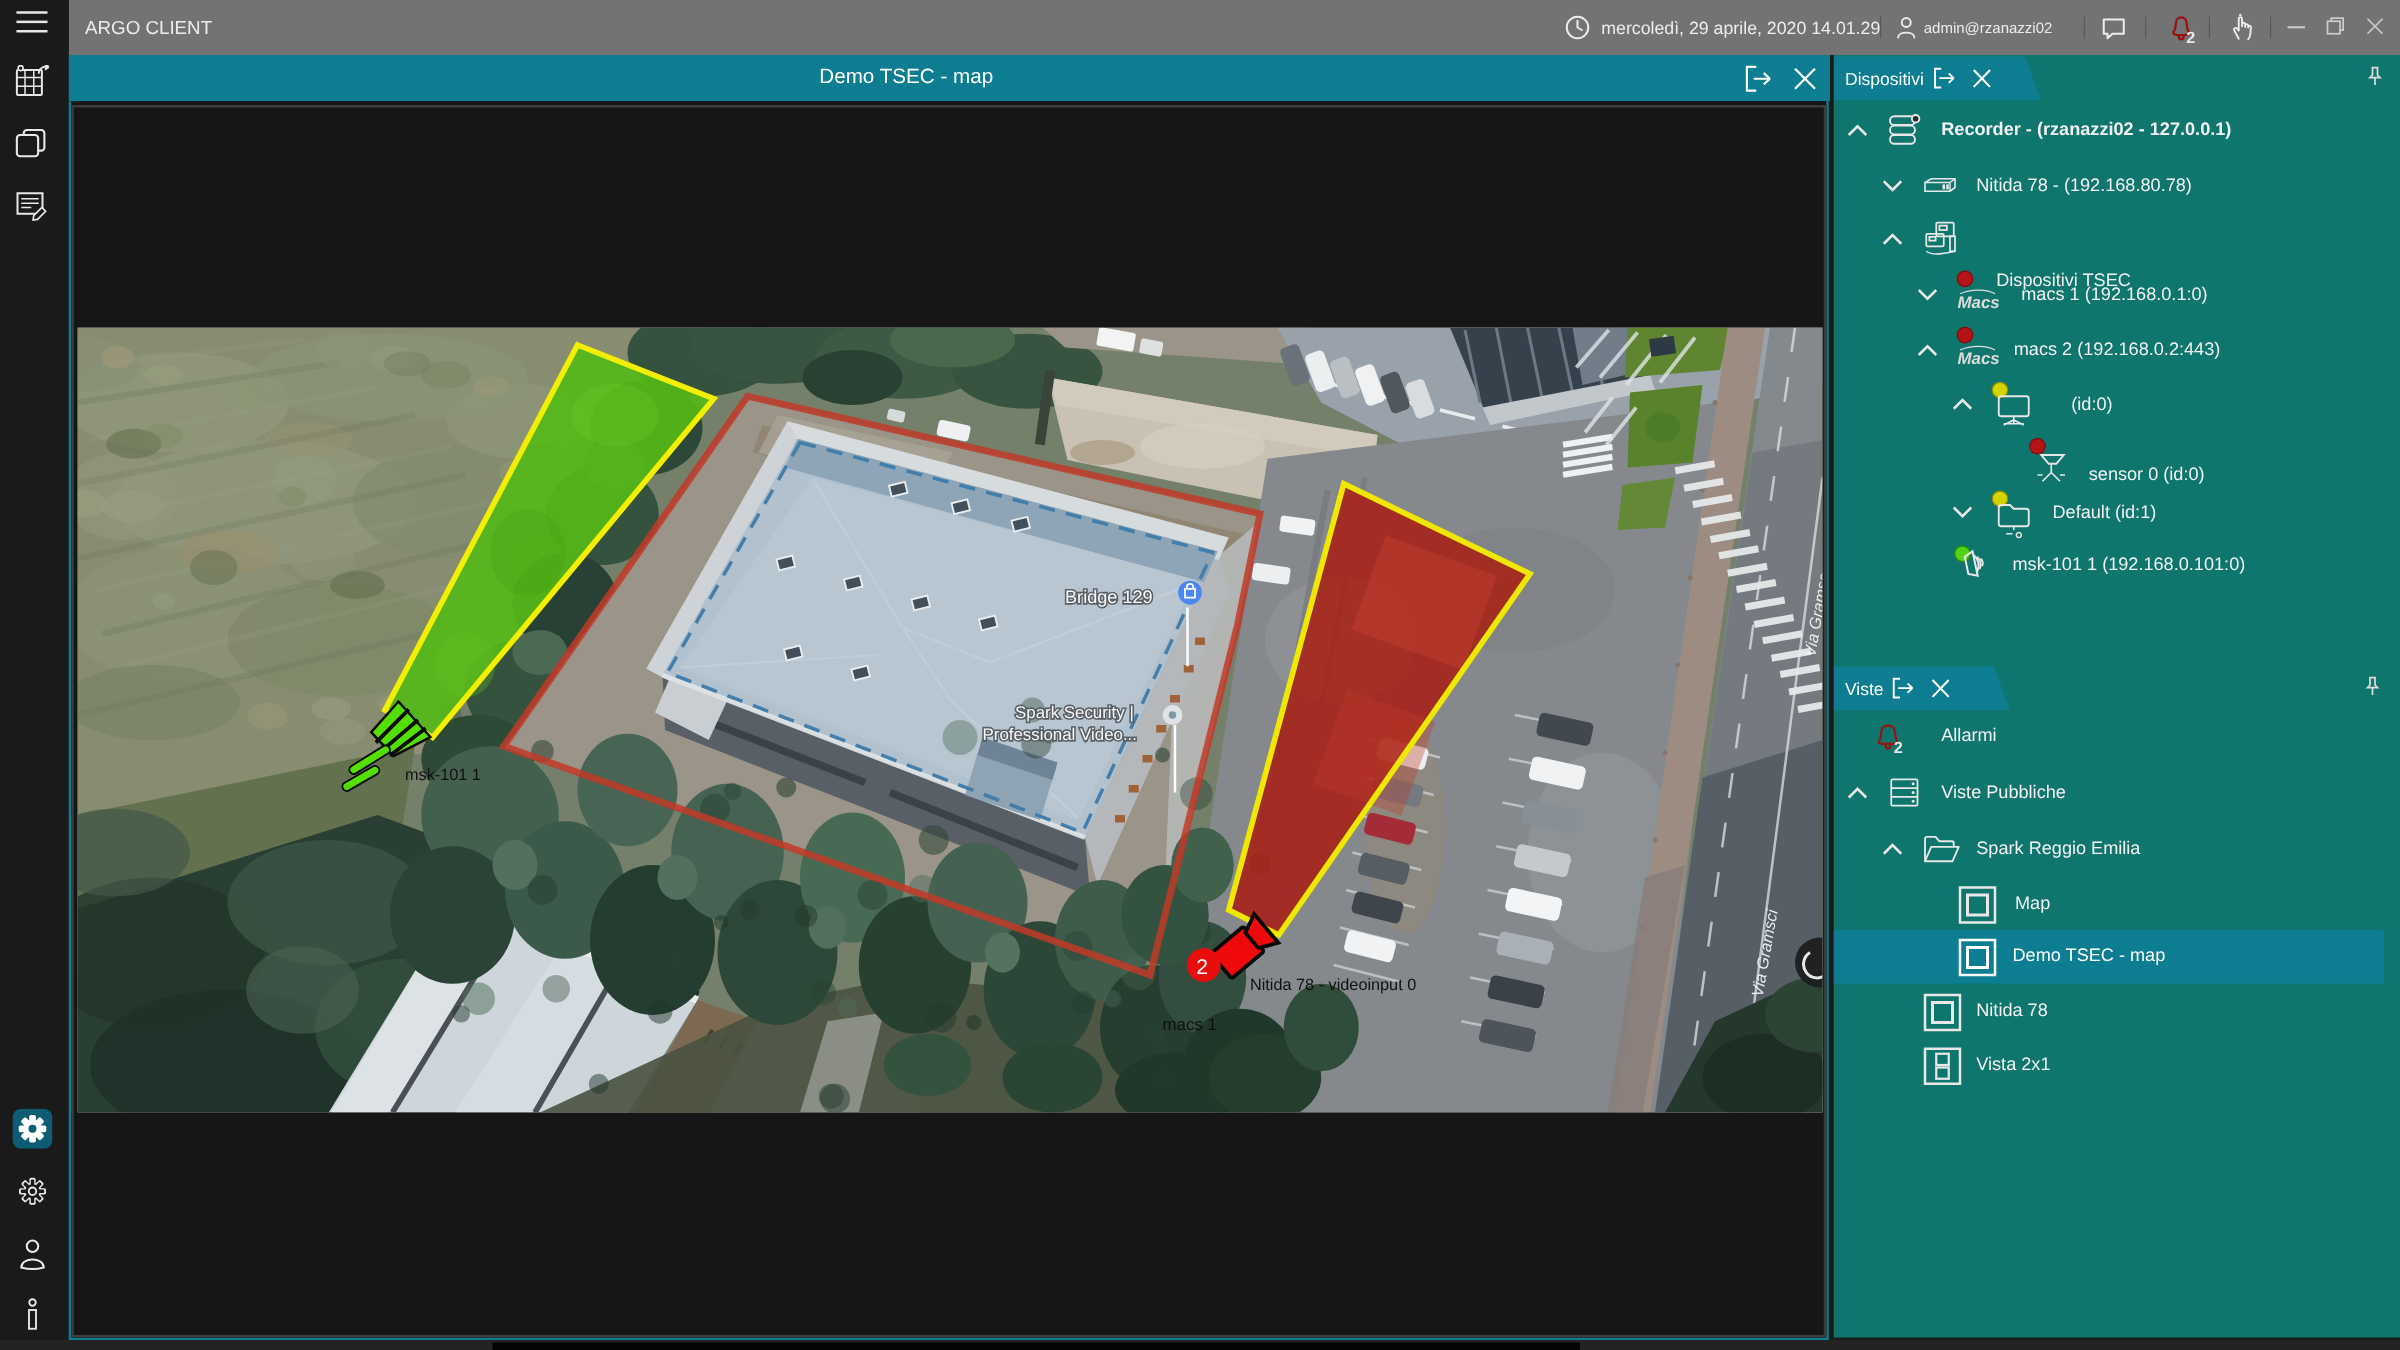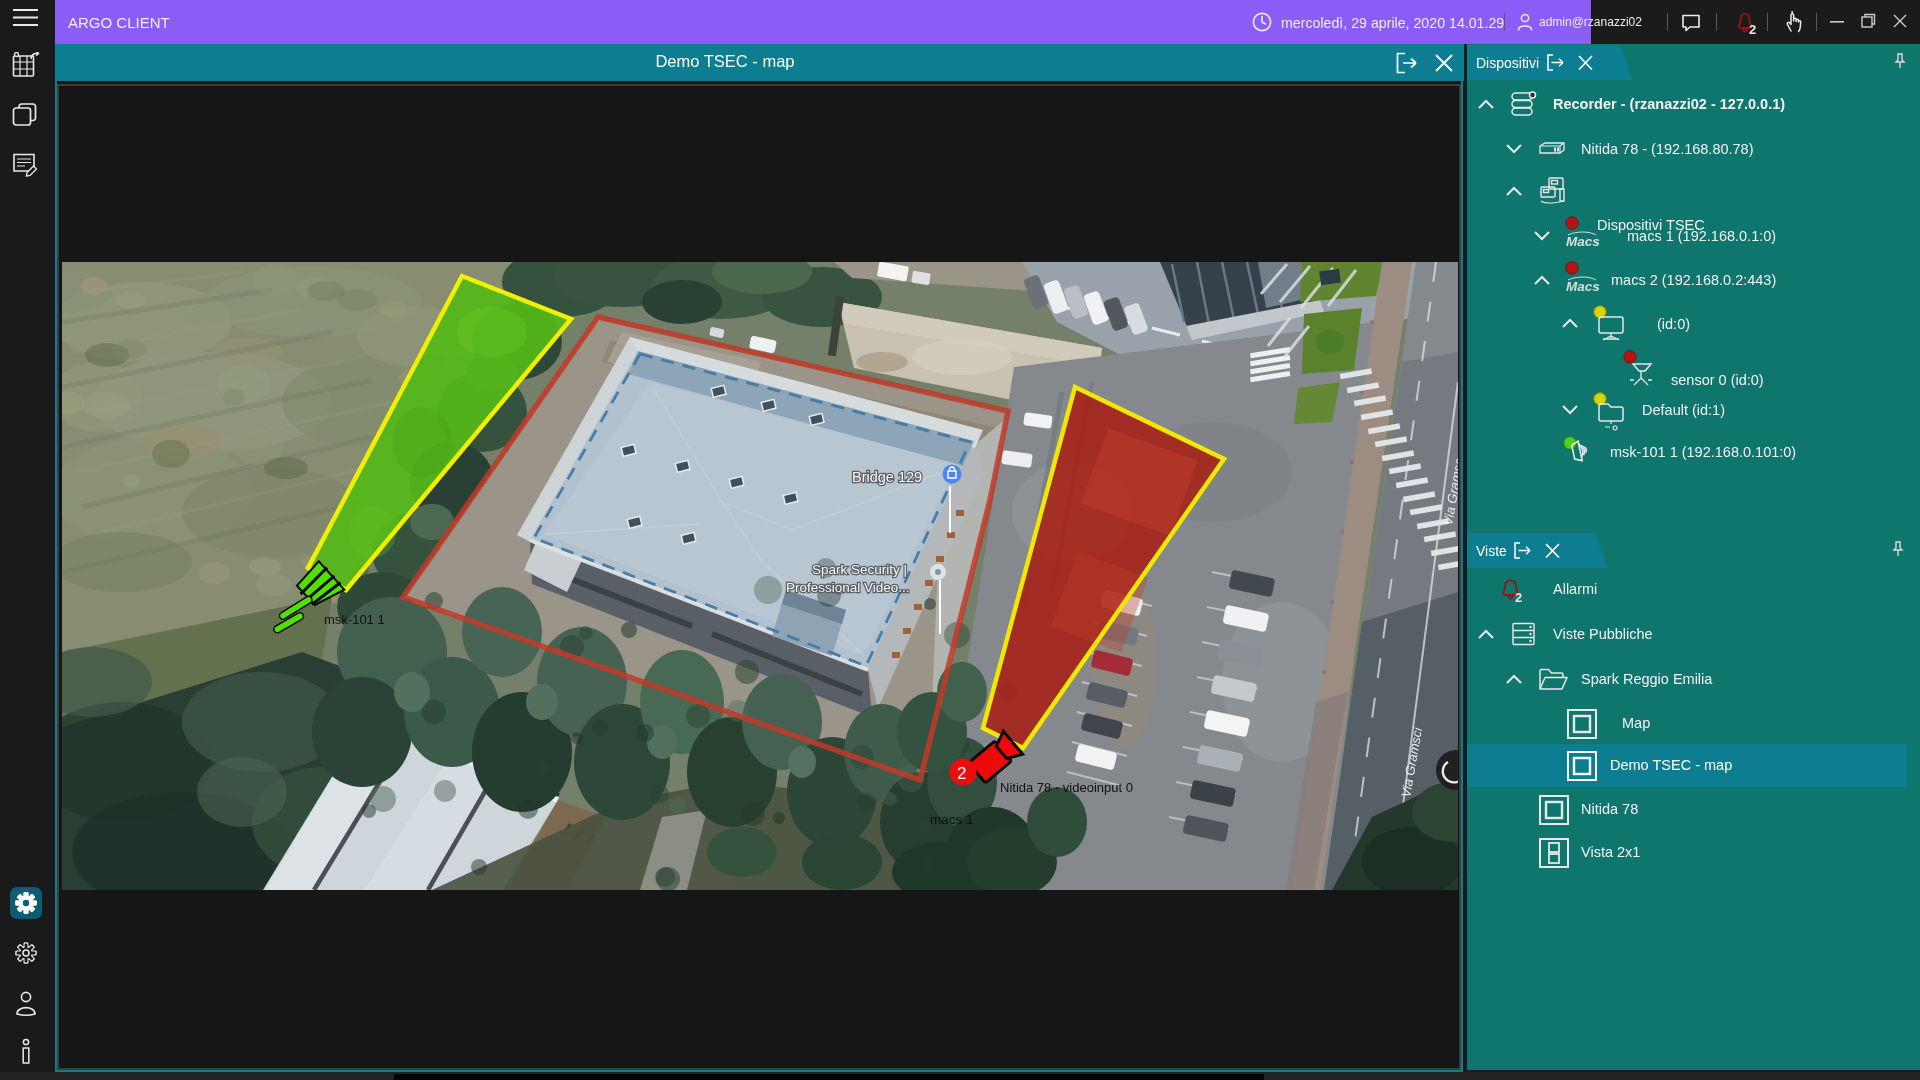--- a/index.html
+++ b/index.html
@@ -1,19 +1,19 @@
 <!DOCTYPE html>
 <html><head>
 <meta charset="utf-8">
 <style>
   * { margin:0; padding:0; box-sizing:border-box; }
   html,body { width:1920px; height:1080px; overflow:hidden; background:#1b1b1b;
     font-family:"Liberation Sans", sans-serif; }
   .abs { position:absolute; }
-  #titlebar { position:absolute; left:55px; top:0; width:1536px; height:44px; background:#8b5cf6; }
+  #titlebar { position:absolute; left:55px; top:0; width:1865px; height:44px; background:#737373; }
   #sidebar { position:absolute; left:0; top:0; width:55px; height:1080px; background:#1a1a1a; }
   .tbtext { position:absolute; color:#ededed; font-size:15px; top:14px; white-space:nowrap; }
   .tbsep { position:absolute; top:13px; width:1px; height:18px; background:#5a5a5a; }
   #mapheader { position:absolute; left:55px; top:44px; width:1409px; height:37px; background:#0d7d91; }
   #maptitle { position:absolute; width:1340px; text-align:center; top:8px; color:#fff; font-size:16.5px; }
   #mapbody { position:absolute; left:55px; top:81px; width:1408px; height:991px; background:#151515;
     border-left:2px solid #0d7d91; border-right:2px solid #0d7d91; border-bottom:2px solid #0d7d91; }
   #mapinner { position:absolute; left:57px; top:84px; width:1404px; height:986px; border:2px solid #3d3d3f; background:#161616;}
   #rightpanel { position:absolute; left:1467px; top:44px; width:453px; height:1026px; background:#0f766e; }
   #bottomstrip { position:absolute; left:0; top:1072px; width:1920px; height:8px; background:#232323; }
@@ -655,21 +655,21 @@
 
   <svg class="abs" style="left:65px;top:183px;" width="40" height="18" viewBox="0 0 40 18">
       <path d="M3 5 L10 12 L17 5" fill="none" stroke="#e8e8e8" stroke-width="2"></path>
     </svg>
   <circle class="abs" style="left:0;top:0;">
   <svg class="abs" style="left:96px;top:171px;" width="44" height="46" viewBox="0 0 44 46">
     <circle cx="9" cy="8" r="6.2" fill="#b41414" stroke="#7d0f0f" stroke-width="1"></circle>
     <text x="3" y="31" font-size="13.5" font-style="italic" font-weight="bold" fill="#dcdcdc">Macs</text>
     <path d="M5 20 c8-4 22-4 28 0" fill="none" stroke="#dcdcdc" stroke-width="1"></path>
   </svg>
-  <div class="treetext" style="left:160px;top:184px;">macs 1 (192.168.0.1:0)</div>
+  <div class="treetext" style="left:150px;top:184px;">macs 1 (192.168.0.1:0)</div>
 
   <svg class="abs" style="left:65px;top:228px;" width="40" height="18" viewBox="0 0 40 18">
         <path d="M3 12 L10 5 L17 12" fill="none" stroke="#e8e8e8" stroke-width="2"></path>
       </svg>
   <svg class="abs" style="left:96px;top:216px;" width="44" height="46" viewBox="0 0 44 46">
     <circle cx="9" cy="8" r="6.2" fill="#b41414" stroke="#7d0f0f" stroke-width="1"></circle>
     <text x="3" y="31" font-size="13.5" font-style="italic" font-weight="bold" fill="#dcdcdc">Macs</text>
     <path d="M5 20 c8-4 22-4 28 0" fill="none" stroke="#dcdcdc" stroke-width="1"></path>
   </svg>
   <div class="treetext" style="left:144px;top:228px;">macs 2 (192.168.0.2:443)</div>
@@ -756,21 +756,21 @@
   <svg class="abs" style="left:70px;top:621px;" width="32" height="30" viewBox="0 0 32 30">
     <path d="M3 24 V6 a1.5 1.5 0 0 1 1.5-1.5 h7 l3 3.5 h10 a1.5 1.5 0 0 1 1.5 1.5 v3" fill="none" stroke="#e8e8e8" stroke-width="1.5"></path>
     <path d="M3 24 L8 12.5 H30 L25 24 Z" fill="none" stroke="#e8e8e8" stroke-width="1.5" stroke-linejoin="round"></path>
   </svg>
   <div class="treetext" style="left:114px;top:627px;">Spark Reggio Emilia</div>
 
   <svg class="abs" style="left:99px;top:664px;" width="32" height="32" viewBox="0 0 32 32">
     <rect x="2" y="2" width="28" height="28" fill="none" stroke="#e8e8e8" stroke-width="2"></rect>
     <rect x="8" y="8" width="16" height="16" fill="none" stroke="#e8e8e8" stroke-width="2.4"></rect>
   </svg>
-  <div class="treetext" style="left:155px;top:671px;">Map</div>
+  <div class="treetext" style="left:145px;top:671px;">Map</div>
 
   <div class="abs" style="left:0px;top:700px;width:440px;height:43px;background:#0d7d91;"></div>
   <svg class="abs" style="left:99px;top:706px;" width="32" height="32" viewBox="0 0 32 32">
     <rect x="2" y="2" width="28" height="28" fill="none" stroke="#ffffff" stroke-width="2"></rect>
     <rect x="8" y="8" width="16" height="16" fill="none" stroke="#ffffff" stroke-width="2.4"></rect>
   </svg>
   <div class="treetext" style="left:143px;top:713px;color:#fff;">Demo TSEC - map</div>
 
   <svg class="abs" style="left:71px;top:750px;" width="32" height="32" viewBox="0 0 32 32">
     <rect x="2" y="2" width="28" height="28" fill="none" stroke="#e8e8e8" stroke-width="2"></rect>

